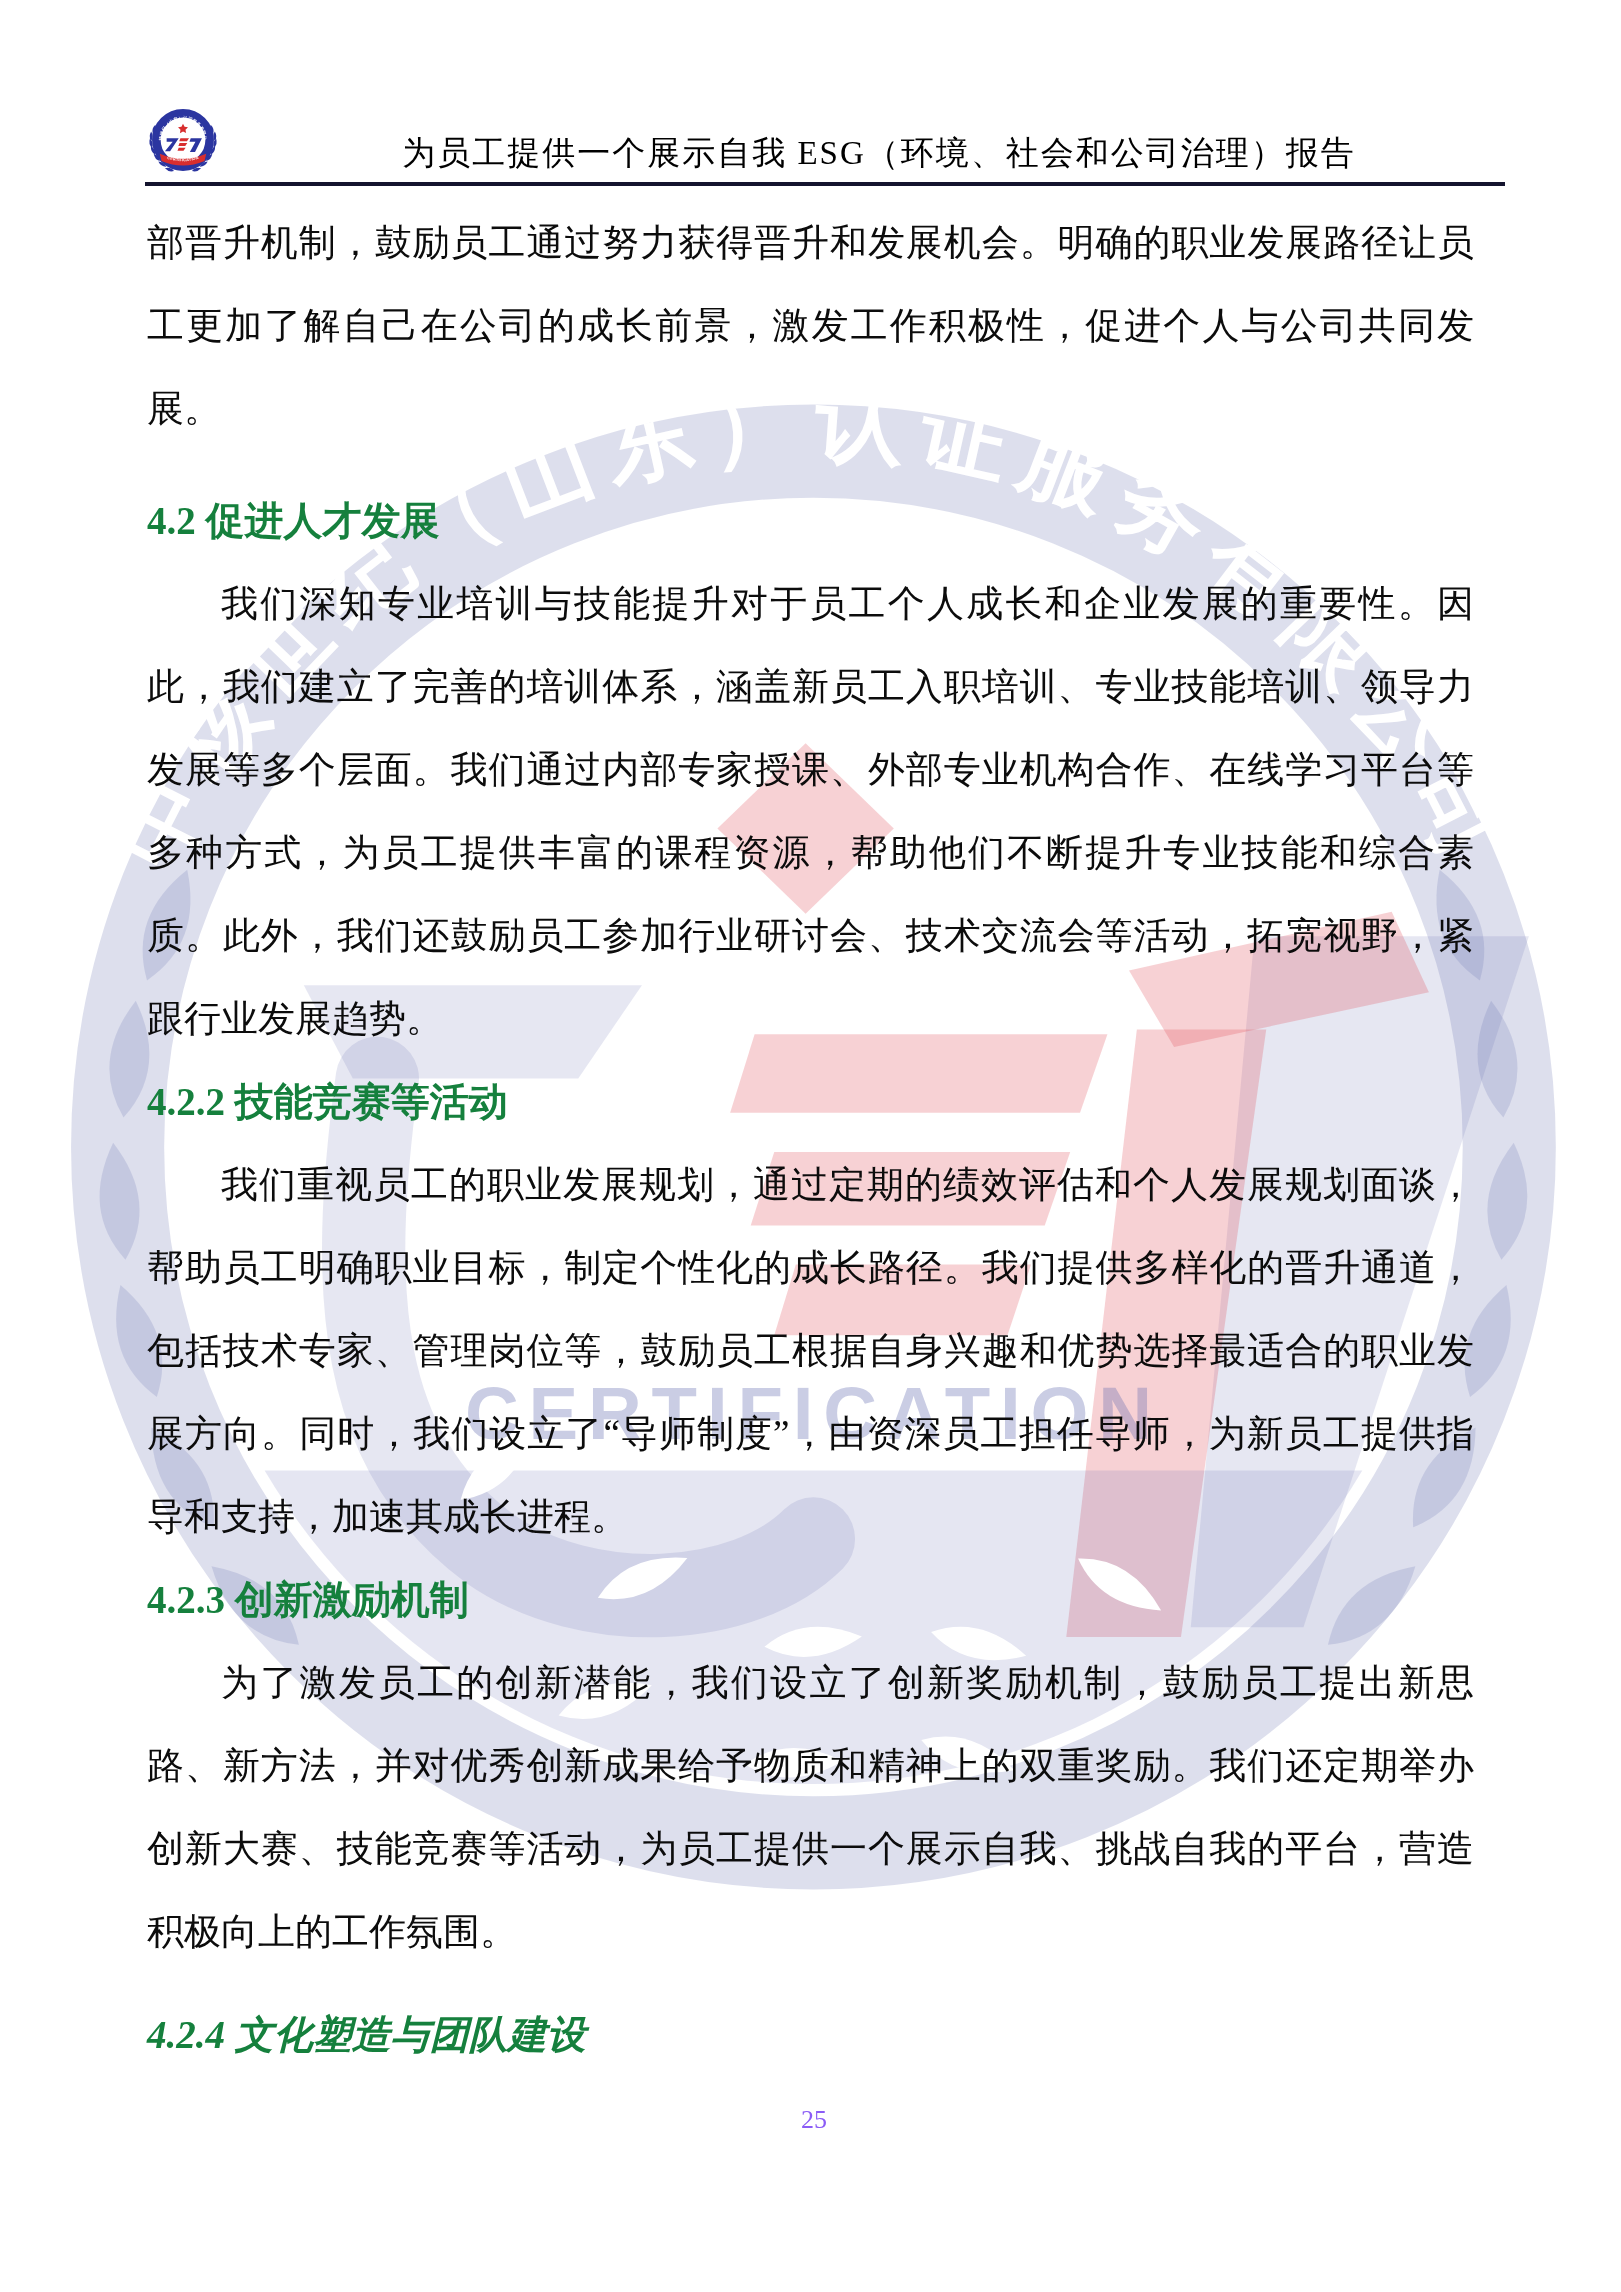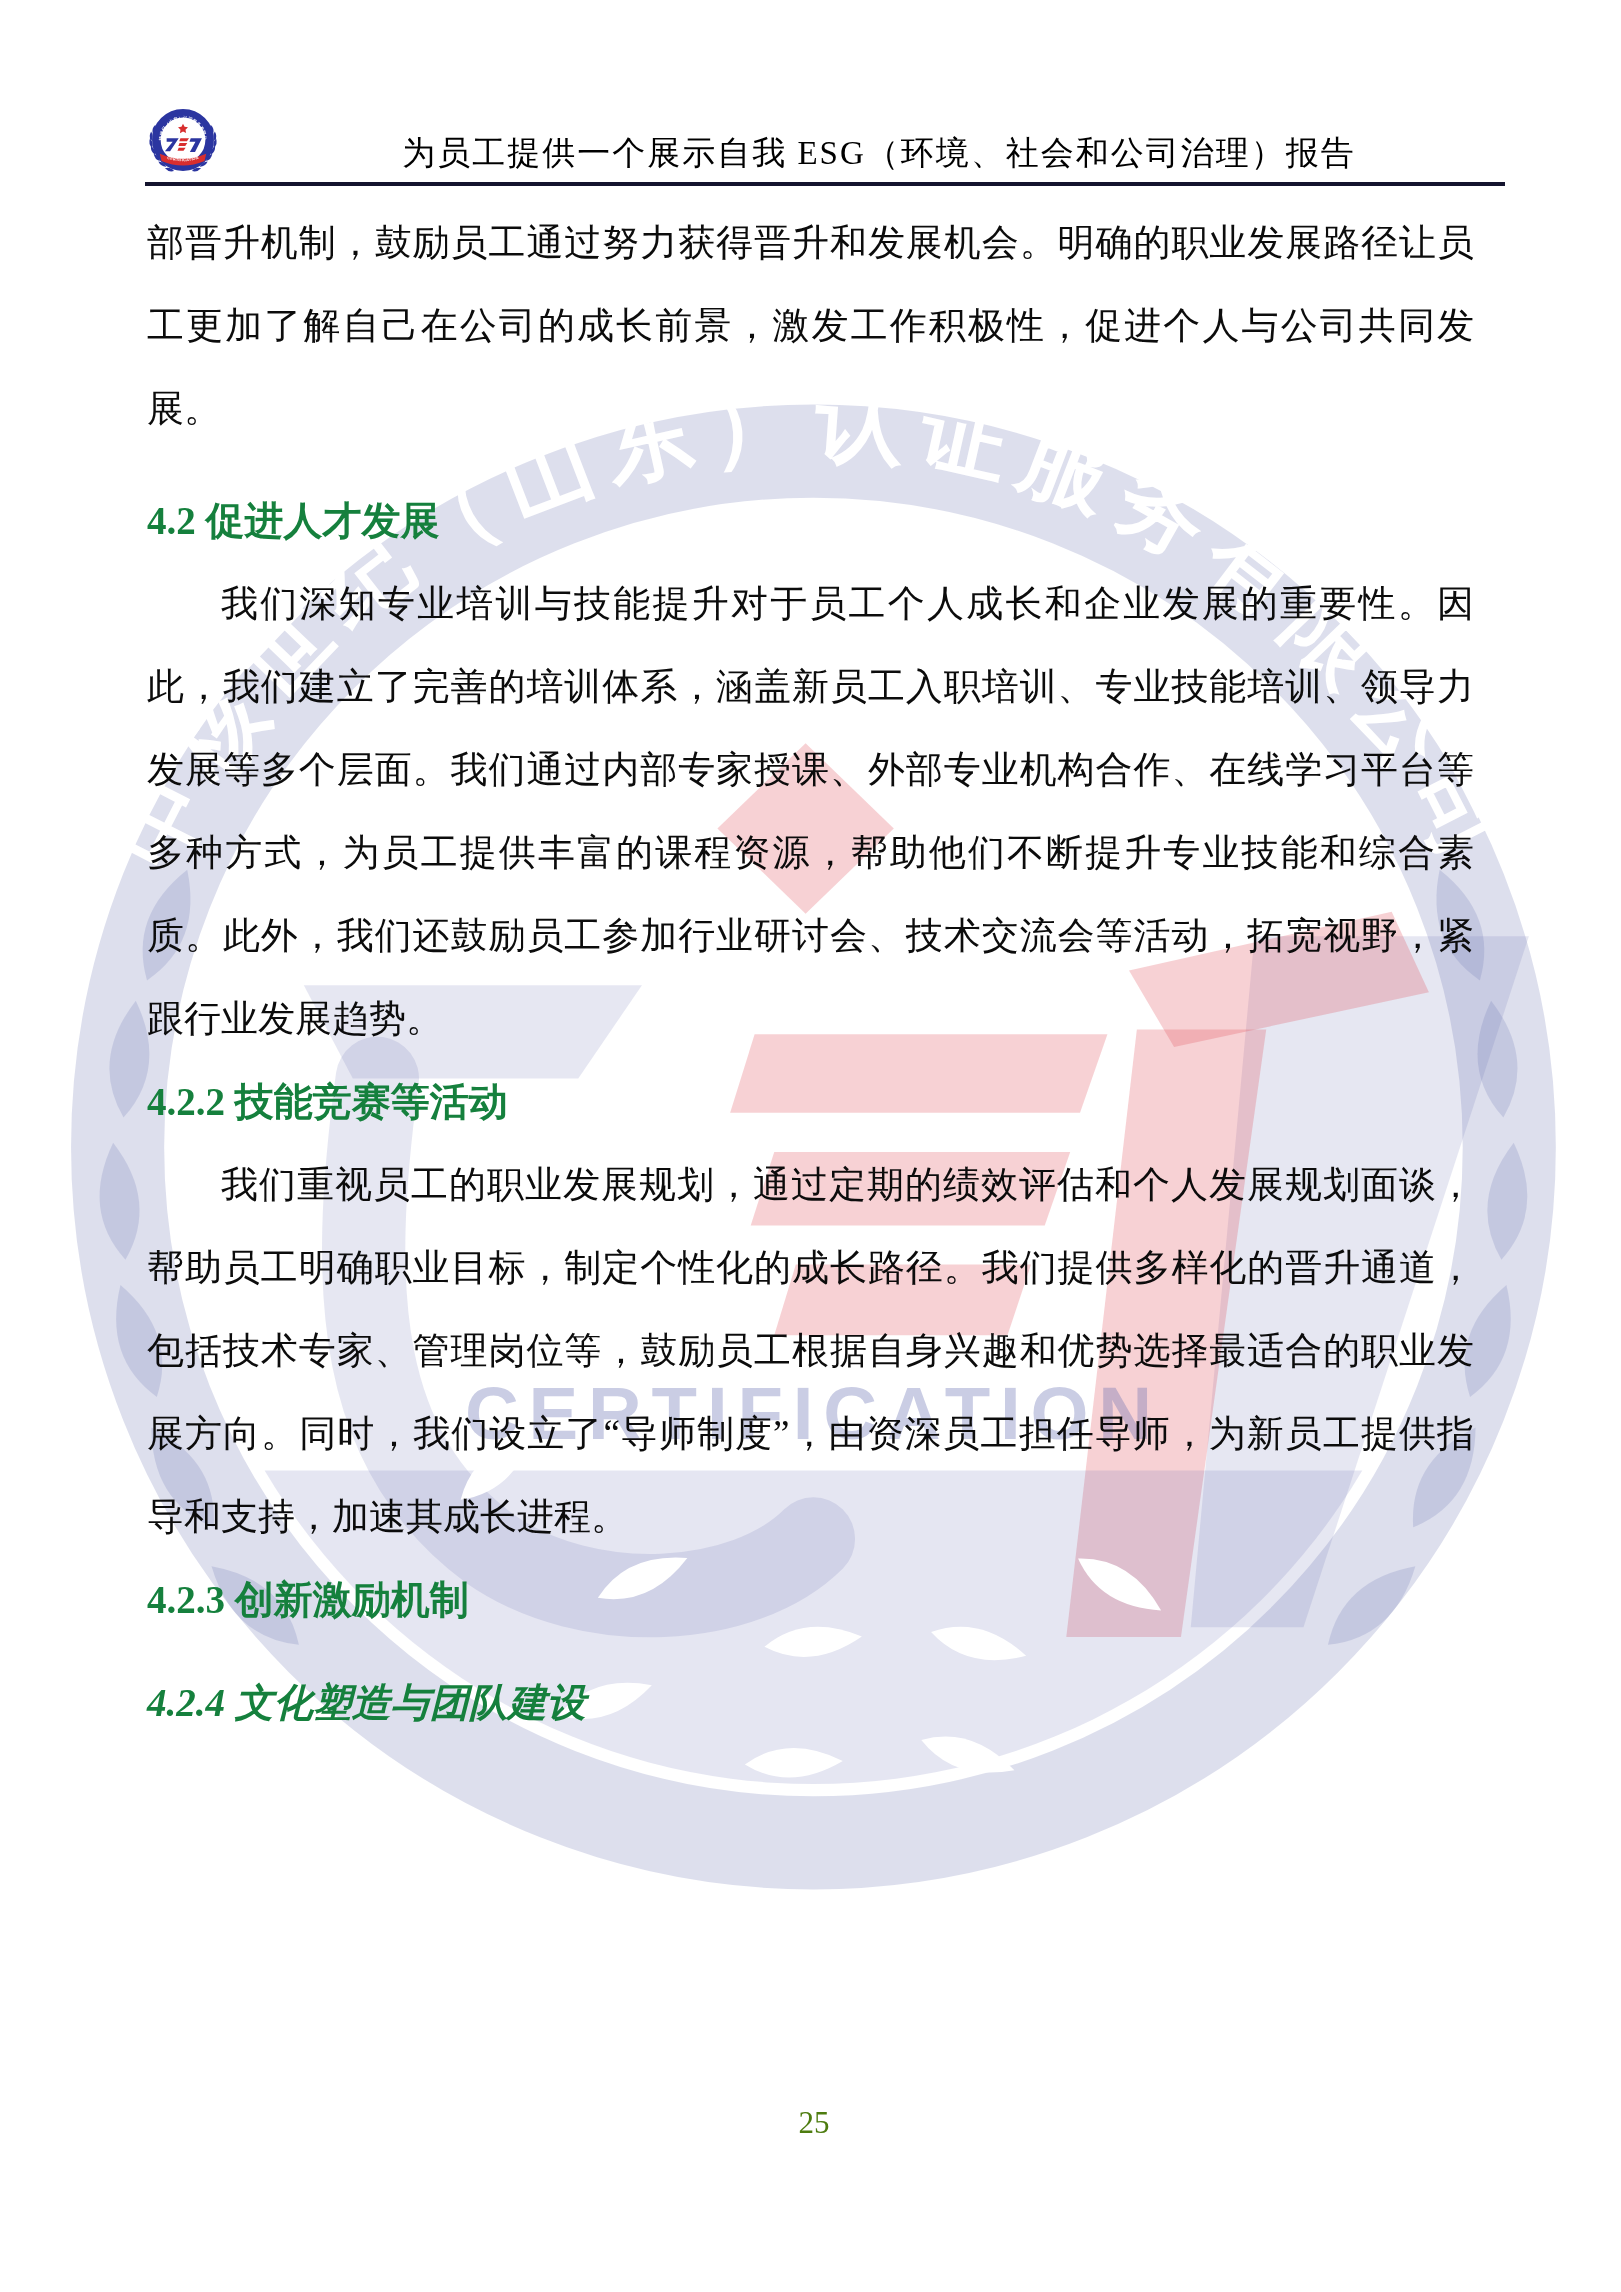--- a/index.html
+++ b/index.html
@@ -42,21 +42,21 @@
   .para.no-indent{text-indent:0;}
   .content h2,.content h3{
     margin:0;font-size:39px;line-height:83px;font-weight:bold;
     text-align:left;color:#15803d;
   }
   .content h2{margin-top:29px;}
   .content h3.gap-before{margin-top:19.6px;font-style:italic;}
   
   .page-number{
     position:absolute;left:0;right:0;top:2105px;
-    text-align:center;font-size:31px;color:#4d7c0f;z-index:1;padding-left:7px;
+    text-align:center;font-size:26px;color:#8b5cf6;z-index:1;padding-left:7px;
   }
 </style>
 </head>
 <body>
 
 <div class="page">
 
   <svg class="watermark" viewBox="0 0 1654 2339" xmlns="http://www.w3.org/2000/svg" aria-hidden="true">
     <defs>
       <path id="wm-ring-top" d="M 163 927 A 710 710 0 0 1 1497 927" fill="none"></path>
@@ -165,20 +165,21 @@
     <p class="para no-indent">部晋升机制，鼓励员工通过努力获得晋升和发展机会。明确的职业发展路径让员工更加了解自己在公司的成长前景，激发工作积极性，促进个人与公司共同发展。</p>
 
     <h2>4.2 促进人才发展</h2>
 
     <p class="para">我们深知专业培训与技能提升对于员工个人成长和企业发展的重要性。因此，我们建立了完善的培训体系，涵盖新员工入职培训、专业技能培训、领导力发展等多个层面。我们通过内部专家授课、外部专业机构合作、在线学习平台等多种方式，为员工提供丰富的课程资源，帮助他们不断提升专业技能和综合素质。此外，我们还鼓励员工参加行业研讨会、技术交流会等活动，拓宽视野，紧跟行业发展趋势。</p>
 
     <h3>4.2.2 技能竞赛等活动</h3>
     <p class="para">我们重视员工的职业发展规划，通过定期的绩效评估和个人发展规划面谈，帮助员工明确职业目标，制定个性化的成长路径。我们提供多样化的晋升通道，包括技术专家、管理岗位等，鼓励员工根据自身兴趣和优势选择最适合的职业发展方向。同时，我们设立了“导师制度”，由资深员工担任导师，为新员工提供指导和支持，加速其成长进程。</p>
 
     <h3>4.2.3 创新激励机制</h3>
+    <p class="para">为了激发员工的创新潜能，我们设立了创新奖励机制，鼓励员工提出新思路、新方法，并对优秀创新成果给予物质和精神上的双重奖励。我们还定期举办创新大赛、技能竞赛等活动，为员工提供一个展示自我、挑战自我的平台，营造积极向上的工作氛围。</p>
 
     <h3 class="gap-before">4.2.4 文化塑造与团队建设</h3>
   </div>
 
   <div class="page-number">25</div>
 
 </div>
 
 
 </body></html>

